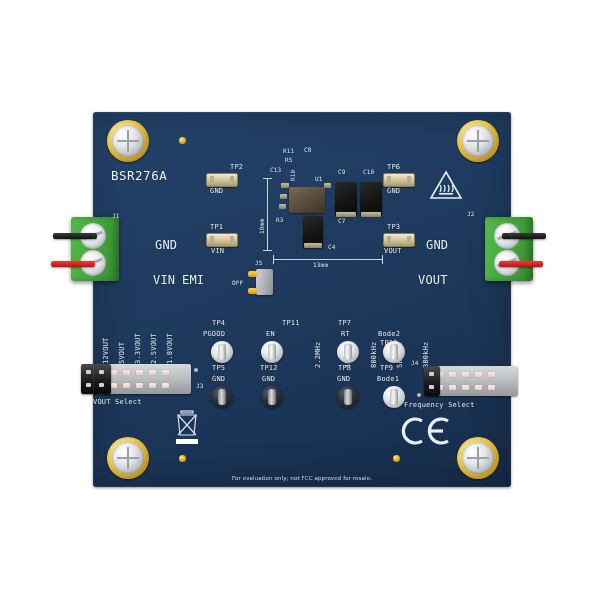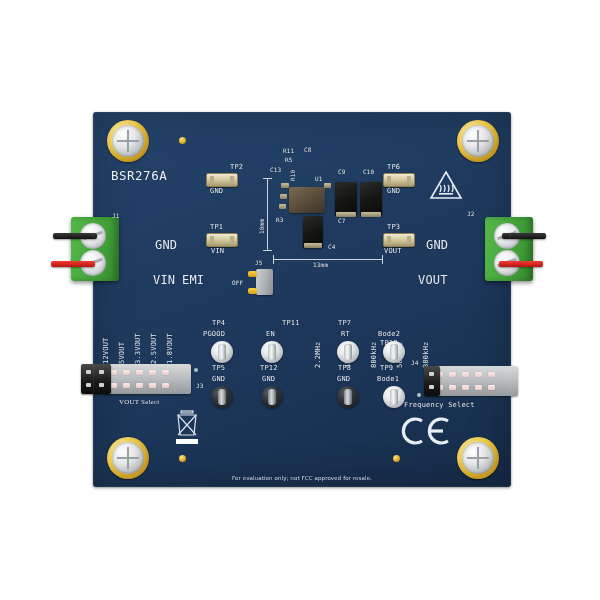--- a/index.html
+++ b/index.html
@@ -244,21 +244,21 @@
       <span class="pin"></span>
       <span class="pin"></span>
     </div>
     <div class="jumper" style="left:-12px;top:252px;width:30px;height:30px;">
       <div class="jp" style="left:5px;top:6px;"></div>
       <div class="jp" style="left:5px;top:19px;"></div>
       <div class="jp" style="left:18px;top:6px;"></div>
       <div class="jp" style="left:18px;top:19px;"></div>
     </div>
     <div class="silk xs" style="left:103px;top:270px;">J3</div>
-    <div class="silk sm" style="left:26px;top:286px;font-family:Liberation Serif, serif;">VOUT Select</div>
+    <div class="silk sm" style="left:0;top:286px;">VOUT Select</div>
     <div class="viasm" style="left:101px;top:256px;"></div>
 
     <div class="silk sm vert" style="left:229px;top:248px;">2.2MHz</div>
     <div class="silk sm vert" style="left:259px;top:248px;">1MHz</div>
     <div class="silk sm vert" style="left:285px;top:248px;">800kHz</div>
     <div class="silk sm vert" style="left:311px;top:248px;">500kHz</div>
     <div class="silk sm vert" style="left:337px;top:248px;">300kHz</div>
 
     <div class="hdr" style="left:333px;top:254px;width:92px;height:30px;"></div>
     <div class="pinrow" style="left:340px;top:260px;">

